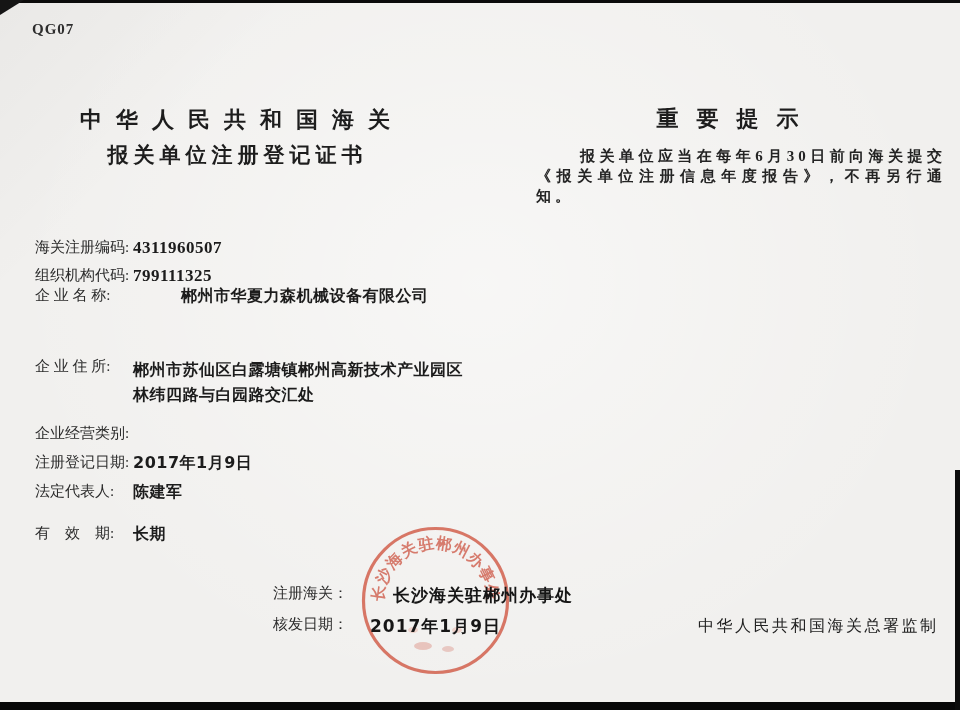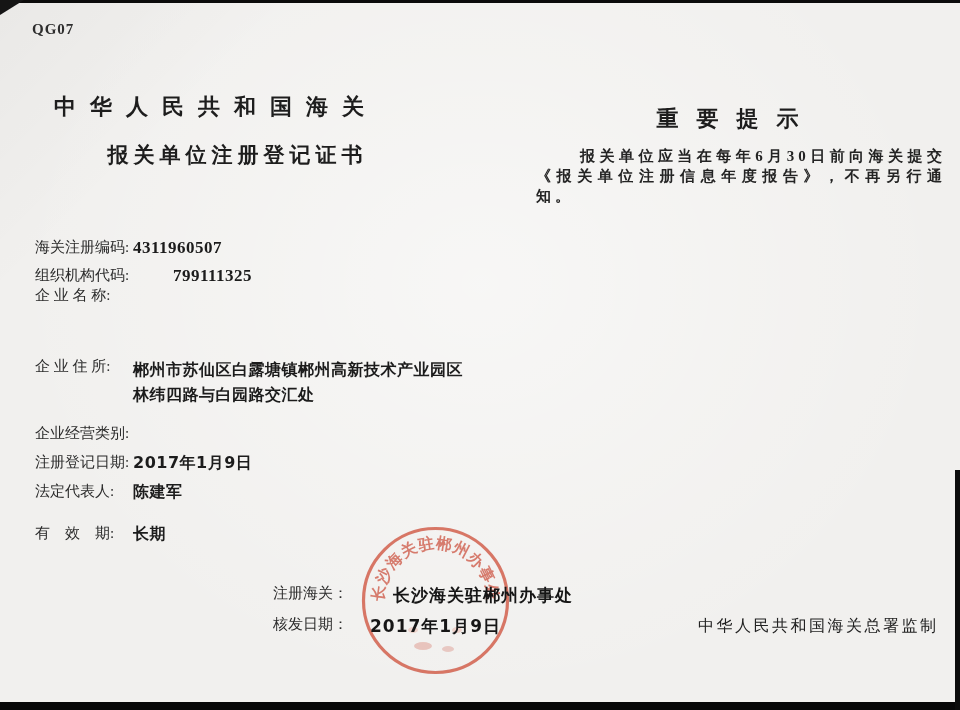--- a/index.html
+++ b/index.html
@@ -21,22 +21,22 @@
   .edge-bottom{position:absolute;left:0;top:702px;width:960px;height:8px;background:#070707;}
   .edge-right{position:absolute;left:955px;top:470px;width:5px;height:240px;background:#0c0c0c;}
   .corner-tl{position:absolute;left:0;top:0;width:0;height:0;
     border-top:15px solid #151515;border-right:24px solid transparent;}
 
   .form-code{
     position:absolute;left:32px;top:21px;
     font-size:15px;font-weight:bold;letter-spacing:1px;color:#2e2e2e;
   }
   .title-line1{
-    position:absolute;left:40px;top:92px;width:390px;
-    text-align:left;font-size:22px;font-weight:bold;
+    position:absolute;left:40px;top:105px;width:390px;
+    text-align:center;font-size:22px;font-weight:bold;
     letter-spacing:14px;text-indent:14px;color:#1d1d1d;
   }
   .title-line2{
     position:absolute;left:40px;top:141px;width:390px;
     text-align:center;font-size:21px;font-weight:bold;
     letter-spacing:5px;text-indent:5px;color:#1d1d1d;
   }
   .notice-title{
     position:absolute;left:615px;top:104px;width:225px;
     text-align:center;font-size:22px;font-weight:bold;
@@ -99,26 +99,27 @@
     <div class="title-line1">中华人民共和国海关</div>
     <div class="title-line2">报关单位注册登记证书</div>
 
     <div class="notice-title">重要提示</div>
     <div class="notice-body">报关单位应当在每年6月30日前向海关提交《报关单位注册信息年度报告》，不再另行通知。</div>
 
     <div class="field-row" style="top:238px;">
       <span class="field-label">海关注册编码:</span>
       <span class="field-value num">4311960507</span>
     </div>
-    <div class="field-row" style="top:266px;gap:40px;">
+    <div class="field-row" style="top:266px;">
       <span class="field-label">组织机构代码:</span>
       <span class="field-value num">799111325</span>
     </div>
     <div class="field-row" style="top:286px;gap:48px;">
       <span class="field-label">企 业 名 称:</span>
+      <span class="field-value">郴州市华夏力森机械设备有限公司</span>
     </div>
     <div class="field-row" style="top:357px;">
       <span class="field-label">企 业 住 所:</span>
       <span class="field-value addr">郴州市苏仙区白露塘镇郴州高新技术产业园区林纬四路与白园路交汇处</span>
     </div>
     <div class="field-row" style="top:424px;">
       <span class="field-label">企业经营类别:</span>
     </div>
     <div class="field-row" style="top:453px;">
       <span class="field-label">注册登记日期:</span>

